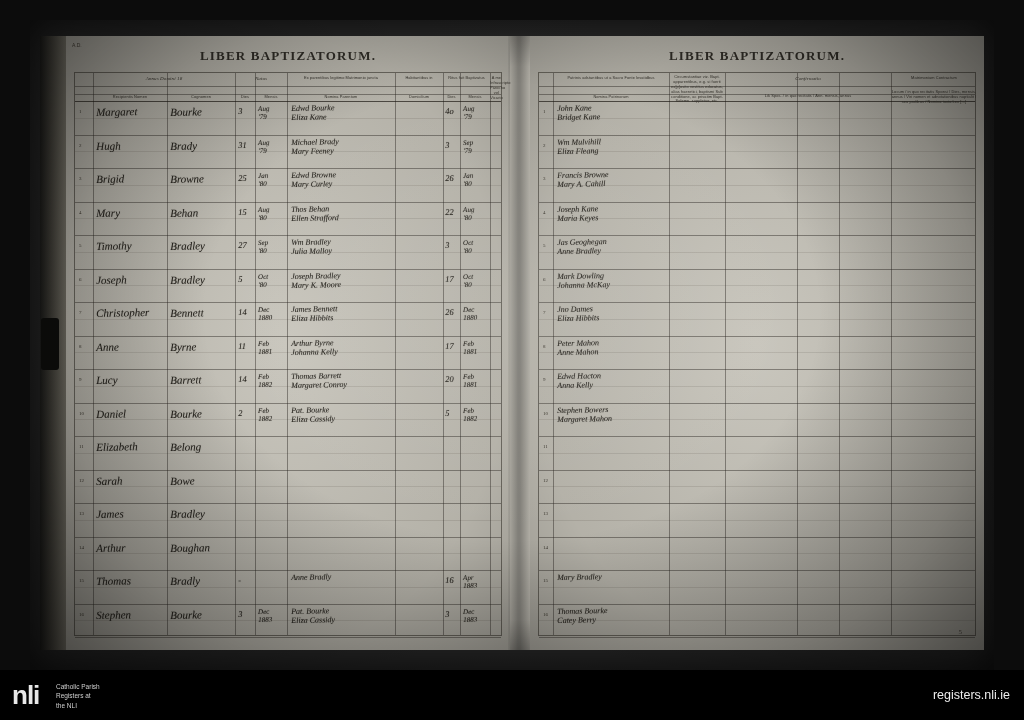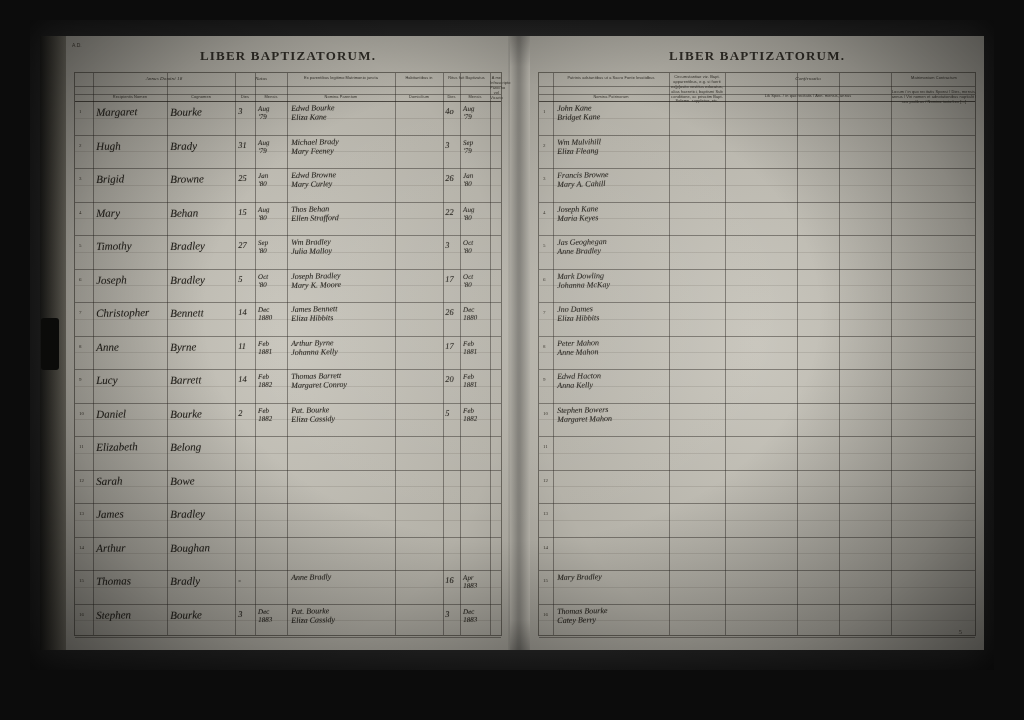--- a/index.html
+++ b/index.html
@@ -536,14 +536,21 @@
             <div class="hand small" style="left: 18px; top: 533.5px;">Thomas Bourke
 Catey  Berry</div>
           </div>
 
         <div id="corner-mark">5</div>
       </div>
 
     </div>
   </div>
 
+  <div id="footer">
+    <div id="logo">nli</div>
+    <div id="org">Catholic Parish
+Registers at
+the NLI</div>
+    <div id="site">registers.nli.ie</div>
+  </div>
 
 </div>
 
 </body></html>

